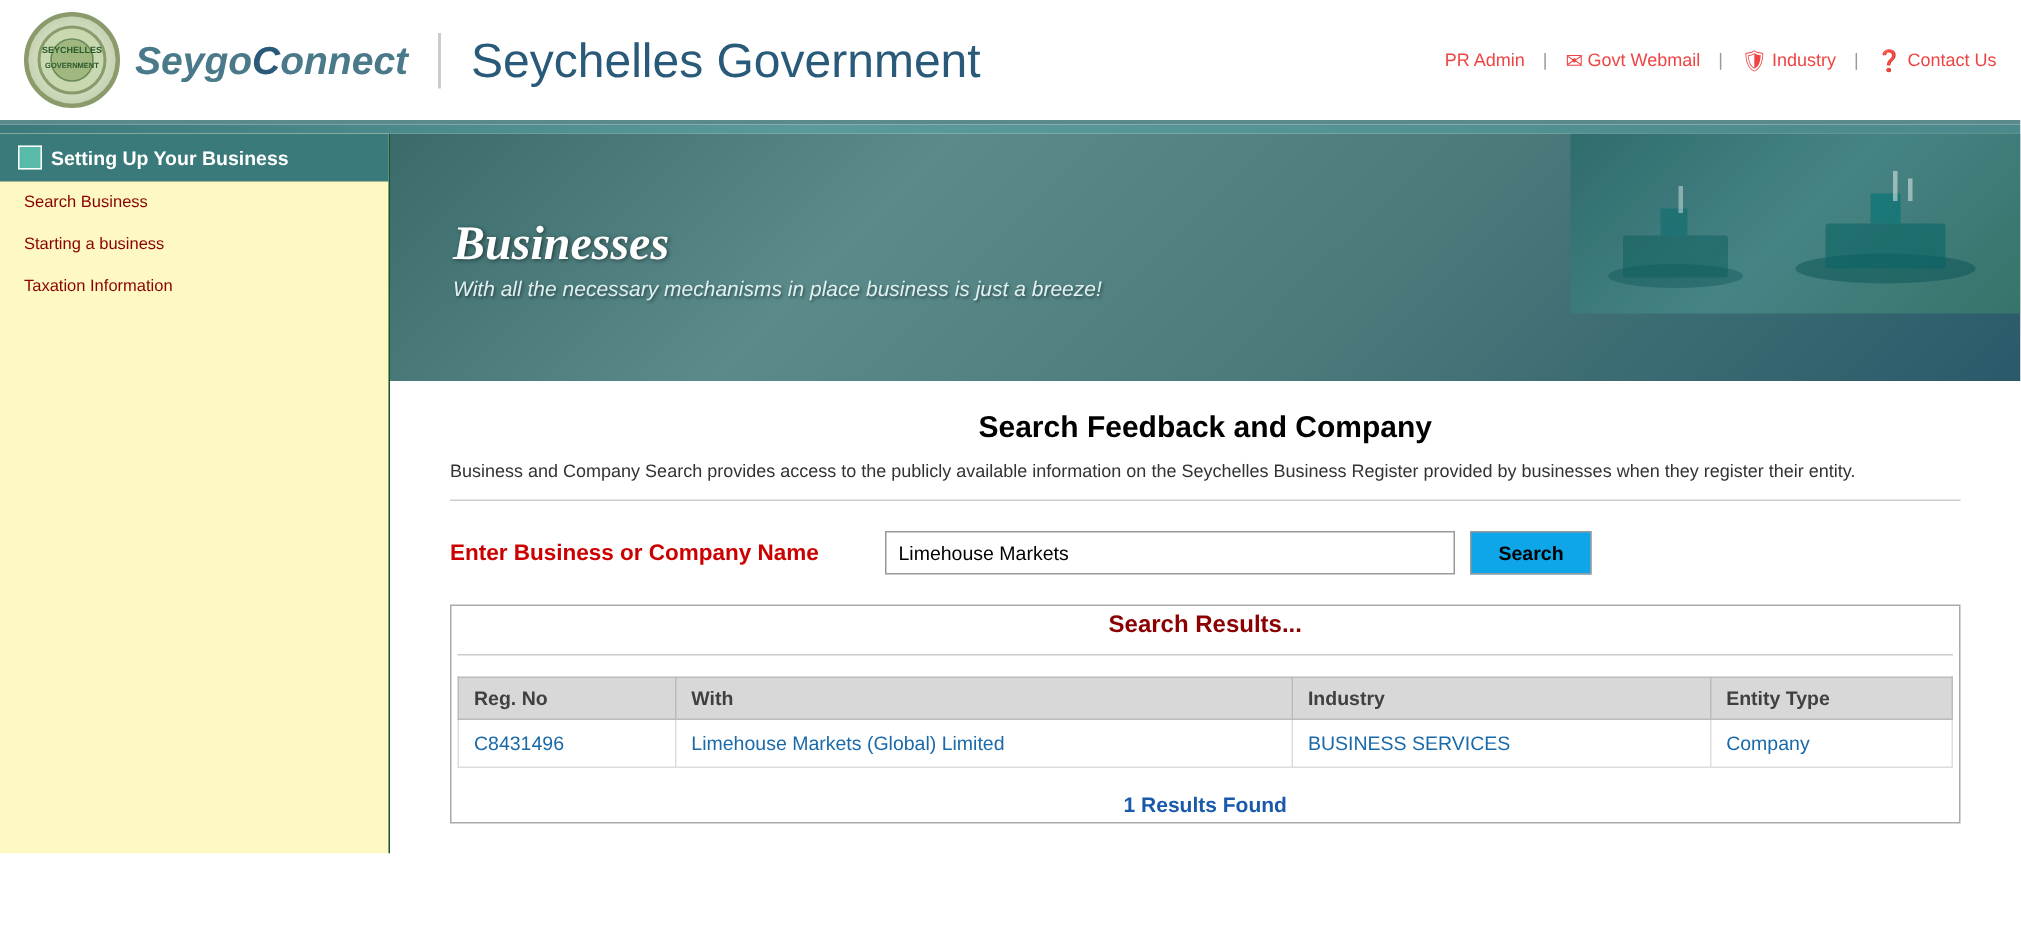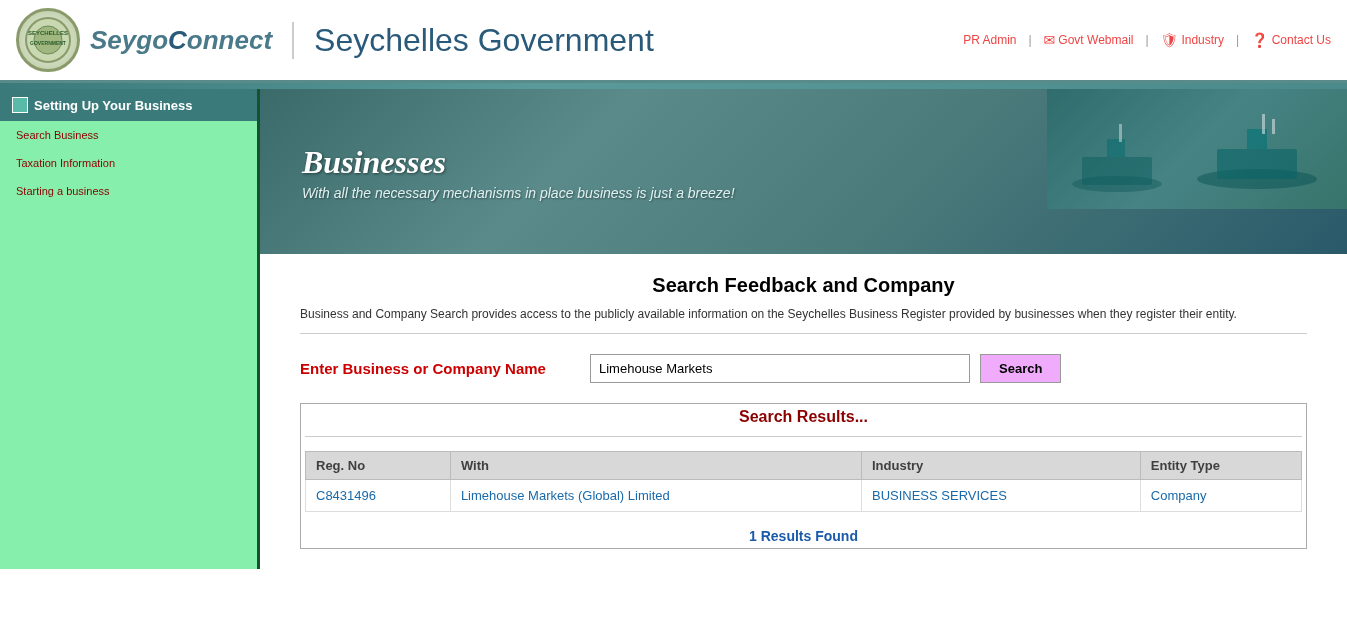--- a/index.html
+++ b/index.html
@@ -66,22 +66,22 @@
     
     .main-layout {
       display: flex;
       min-height: 480px;
     }
 
     
     .sidebar {
       width: 260px;
       min-width: 260px;
-      background: #86efac;
-      border-right: 3px solid #14532d;
+      background: #fef9c3;
+      border-right: 1px solid #14532d;
     }
     .sidebar-header {
       background: #3a7a7a;
       color: #fff;
       padding: 8px 12px;
       font-weight: bold;
       font-size: 13px;
       display: flex;
       align-items: center;
       gap: 6px;
@@ -179,21 +179,21 @@
       min-width: 280px;
     }
     .search-input {
       border: 1px solid #999;
       padding: 6px 8px;
       font-size: 13px;
       width: 380px;
     }
     .search-button {
       border: 1px solid #999;
-      background: #f0abfc;
+      background: #0ea5e9;
       padding: 6px 18px;
       font-size: 13px;
       cursor: pointer;
       font-weight: bold;
     }
 
     
     .results-box {
       border: 1px solid #aaa;
       padding: 4px;
@@ -287,24 +287,24 @@
 
   <div class="sidebar">
     <div class="sidebar-header">
       <span class="sidebar-header-icon"></span>
       <span>Setting Up Your Business</span>
     </div>
     <div class="sidebar-item">
       <span>Search Business</span>
     </div>
     <div class="sidebar-item">
+      <span>Starting a business</span>
+    </div>
+    <div class="sidebar-item">
       <span>Taxation Information</span>
-    </div>
-    <div class="sidebar-item">
-      <span>Starting a business</span>
     </div>
 
   </div>
 
   <div style="flex:1;display:flex;flex-direction:column;">
 
     <div class="banner-area">
       <div class="banner-content">
         <div class="banner-title">Businesses</div>
         <div class="banner-subtitle">With all the necessary mechanisms in place business is just a breeze!</div>

